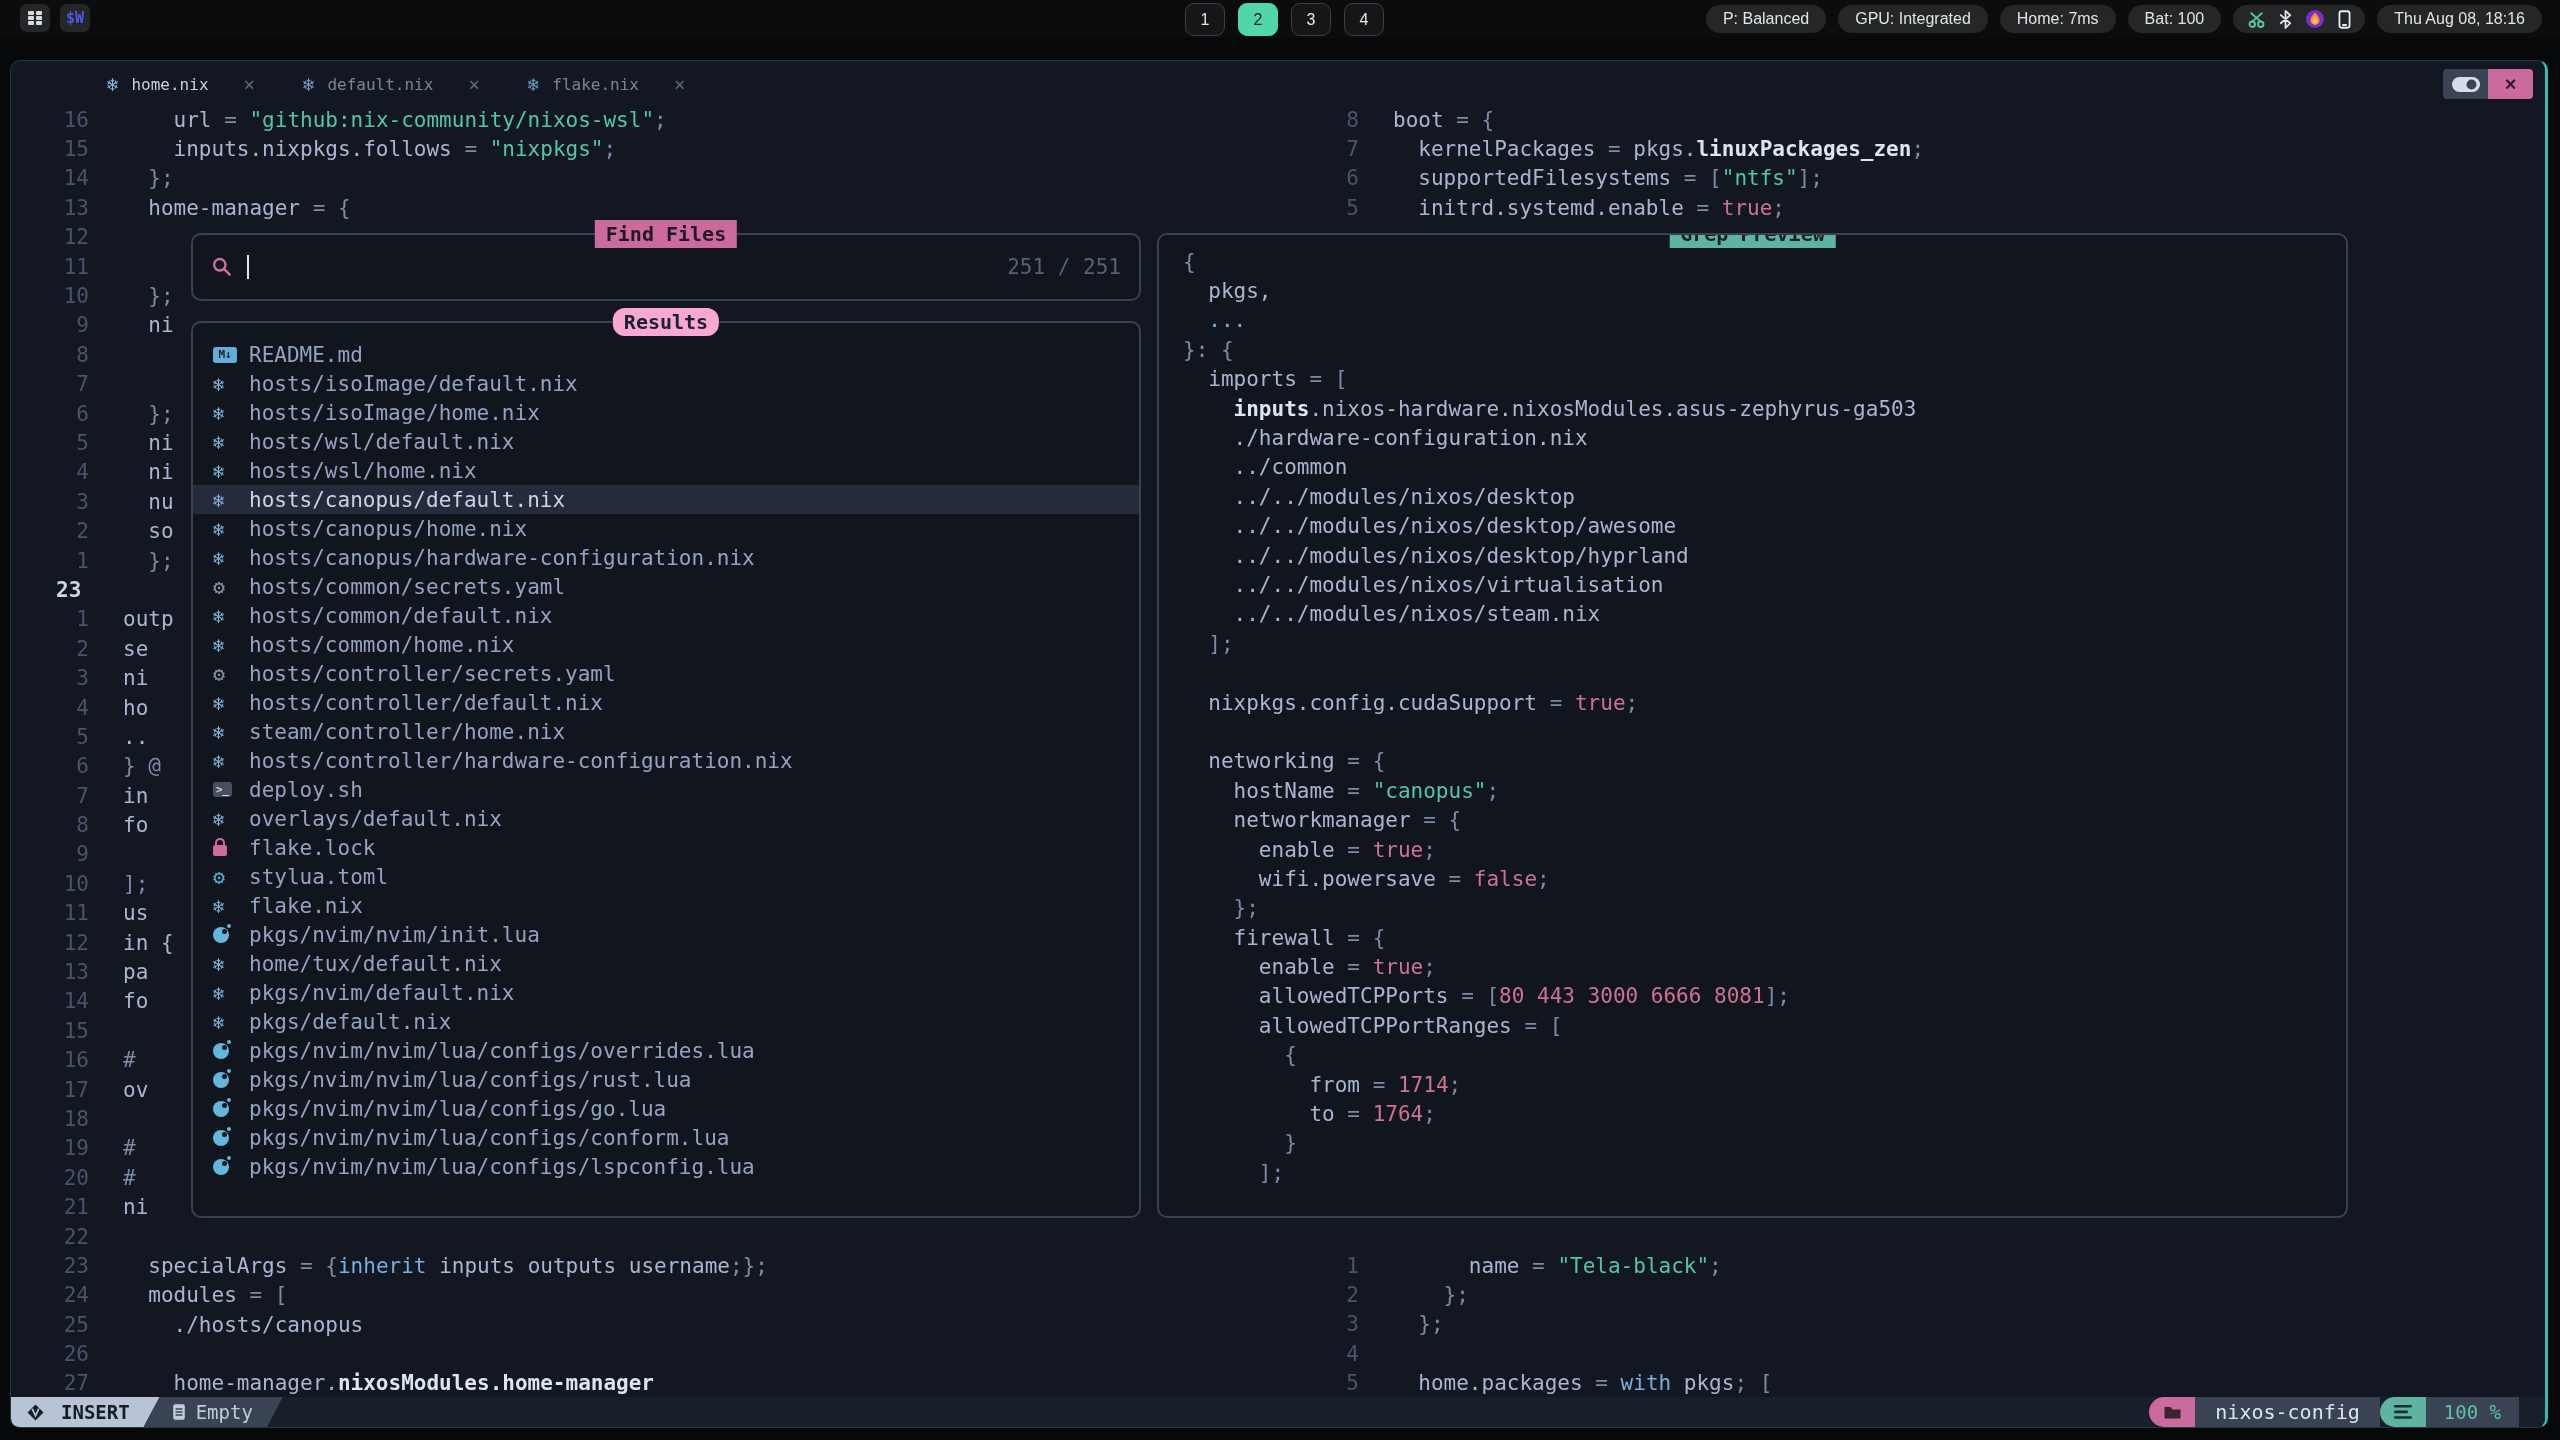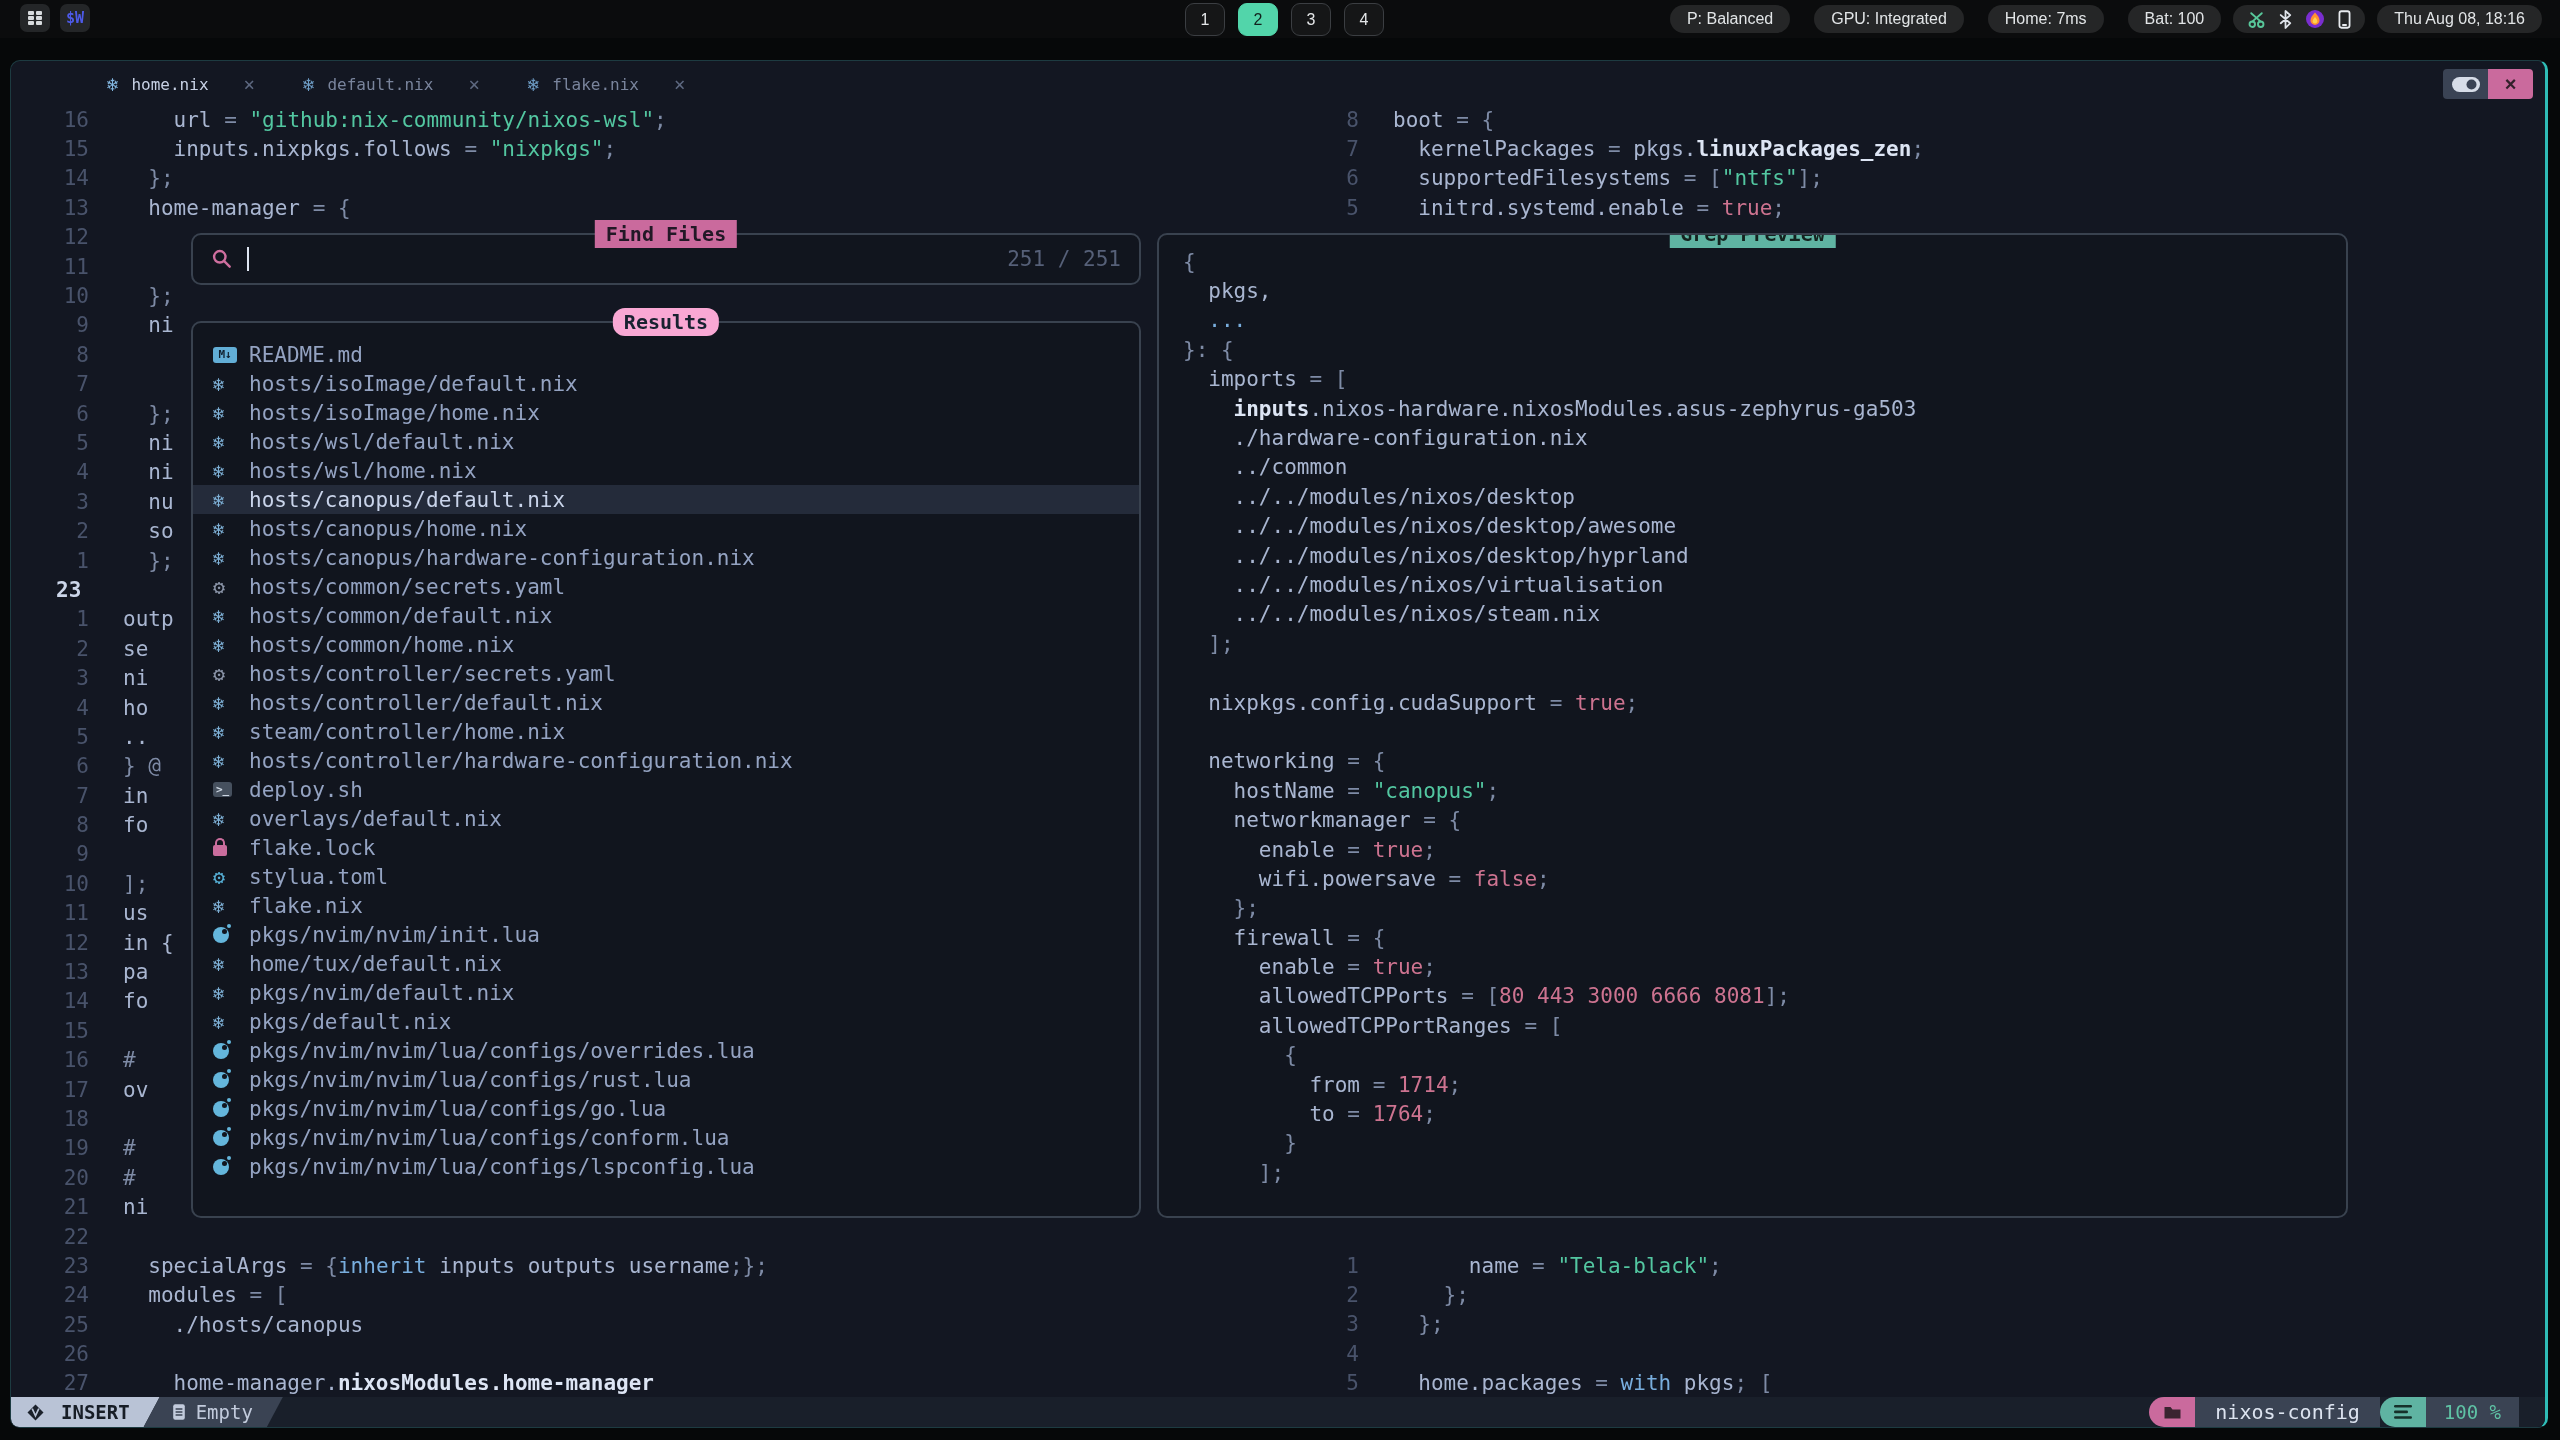--- a/index.html
+++ b/index.html
@@ -42,21 +42,21 @@
   .ln{width:78px;padding-right:12px;text-align:right;color:#49536b;font-size:21px;flex:none;}
   #right-pane-top .ln,#right-pane-bottom .ln{width:58px;}
   .ln.cur{text-align:left;padding-left:45px;color:#ccd6ea;font-weight:bold;}
   .ct{white-space:pre;font-size:21px;padding-left:22px;}
   .tk-d{color:#a9b6d1;} .tk-w{color:#dde5f4;font-weight:bold;} .tk-s{color:#53c7a1;}
   .tk-k{color:#cd7390;} .tk-b{color:#79aede;} .tk-c{color:#7e8ba6;}
   
   .popbox{position:absolute;background:#11151e;border:2px solid #39424f;border-radius:10px;box-sizing:border-box;}
   .boxtitle{position:absolute;top:-15px;left:50%;transform:translateX(-50%);
             font:bold 20px "DejaVu Sans Mono",monospace;padding:2px 11px;white-space:nowrap;}
-  #finder-input{left:180px;top:172px;width:950px;height:52px;}
+  #finder-input{left:180px;top:172px;width:950px;height:68px;}
   #finder-input .boxtitle{background:#ca6a9d;color:#221826;}
   .promptrow{display:flex;align-items:center;height:100%;padding:0 18px;}
   .caret{width:2px;height:24px;background:#dfe6f2;margin-left:14px;}
   #finder-count{margin-left:auto;color:#566078;font-size:21px;}
   #results-box{left:180px;top:260px;width:950px;height:897px;padding-top:17px;}
   #results-box .boxtitle{background:#f9a8d4;color:#182230;border-radius:12px;}
   .rrow{display:flex;align-items:center;height:29px;padding-left:20px;color:#94a3c2;font-size:21px;}
   .rrow.sel{background:#242b3a;color:#c9d4ea;}
   .ricon{width:36px;flex:none;display:flex;align-items:center;}
   .rlabel{white-space:pre;}
@@ -116,21 +116,21 @@
       <span class="logo-txt">$W</span>
     </div>
   </div>
   <div id="workspaces">
       <div class="ws">1</div>
       <div class="ws active">2</div>
       <div class="ws">3</div>
       <div class="ws">4</div>
     </div>
   <div class="tb-right">
-    <div id="pills" style="display:flex;gap:24px;">
+    <div id="pills" style="display:flex;gap:12px;">
         <div class="pill">P: Balanced</div>
         <div class="pill">GPU: Integrated</div>
         <div class="pill">Home: 7ms</div>
         <div class="pill">Bat: 100</div>
       </div>
     <div class="pill tray" id="tray">
         <span class="tray-ic">
           <svg width="19" height="19" viewBox="0 0 18 18">
             <g stroke="#58c79a" stroke-width="1.8" fill="none" stroke-linecap="round">
               <line x1="5" y1="11" x2="14" y2="3"></line>

